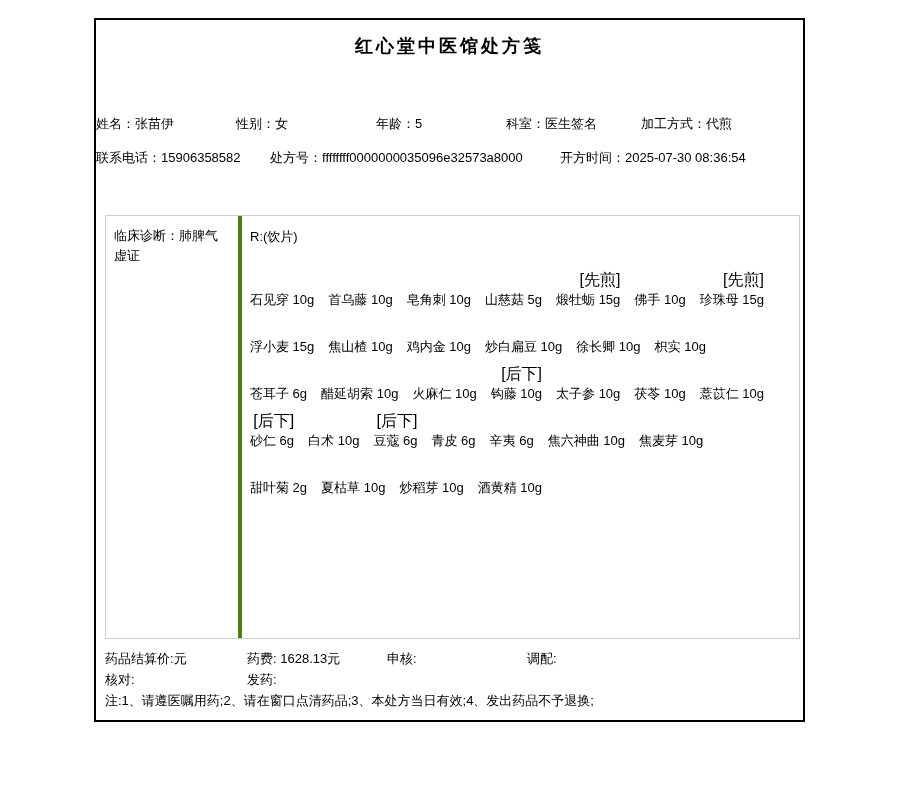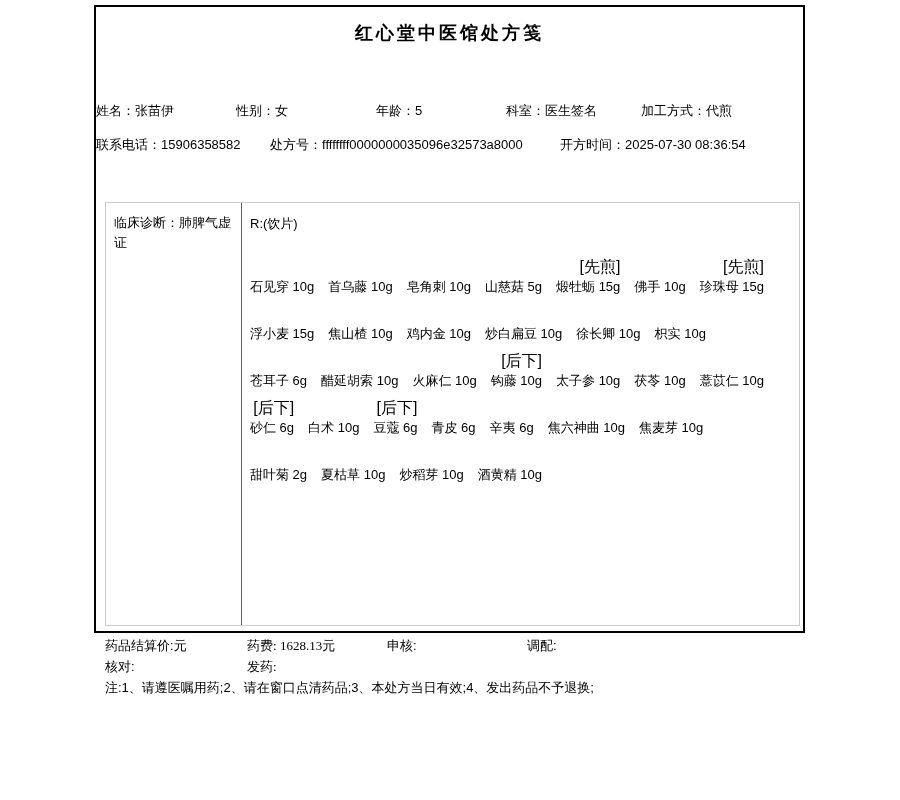--- a/index.html
+++ b/index.html
@@ -6,22 +6,22 @@
   html, body { background: #ffffff; }
   body {
     width: 900px; height: 800px;
     font-family: "Liberation Sans", "DejaVu Sans", sans-serif;
     color: #000000;
     position: relative;
     overflow: hidden;
   }
   .page { position: relative; width: 900px; height: 800px; background: #ffffff; }
   .doc-border {
-    position: absolute; left: 94px; top: 5px;
-    width: 711px; height: 628px;
+    position: absolute; left: 94px; top: 18px;
+    width: 711px; height: 704px;
     border: 2px solid #000000;
     background: #ffffff;
   }
   .title {
     position: absolute; top: 15px; left: 0; right: 0;
     text-align: center;
     font-size: 18px; font-weight: bold; letter-spacing: 3px;
     height: 22px; line-height: 22px;
   }
   .info-row { position: absolute; left: 0; right: 0; height: 18px; line-height: 18px; font-size: 13px; }
@@ -31,21 +31,21 @@
 
   .rx-table {
     position: absolute; left: 9px; top: 195px;
     width: 695px; height: 424px;
     border: 1px solid #cccccc;
     display: flex;
     background: #ffffff;
   }
   .diag-cell {
     width: 136px;
-    border-right: 1px solid #4d7c0f;
+    border-right: 4px solid #4d7c0f;
     padding: 10px 8px;
     font-size: 13px; line-height: 20px;
   }
   .rx-cell {
     flex: 1;
     position: relative;
     padding: 12px 8px;
     font-size: 13px;
   }
   .rx-header { height: 18px; line-height: 18px; margin-bottom: 24px; }
@@ -62,21 +62,21 @@
 
   .footer-row { position: absolute; left: 9px; right: 9px; height: 18px; line-height: 18px; font-size: 13px; }
   .footer-row .field { position: absolute; white-space: nowrap; }
   .f1 { top: 630px; }
   .f2 { top: 651px; }
   .footer-note { position: absolute; left: 9px; top: 672px; height: 18px; line-height: 18px; font-size: 13px; white-space: nowrap; }
 
   .pos-0 { left: 0; }   .pos-1 { left: 140px; } .pos-2 { left: 280px; }
   .pos-3 { left: 410px; } .pos-4 { left: 545px; }
   .r2-0 { left: 0; text-align: center; } .r2-1 { left: 174px; } .r2-2 { left: 464px; }
-  .fp-0 { left: 0; } .fp-1 { left: 142px; font-family: Liberation Serif, serif; } .fp-2 { left: 282px; } .fp-3 { left: 422px; }
+  .fp-0 { left: 0; } .fp-1 { left: 142px; } .fp-2 { left: 282px; } .fp-3 { left: 422px; }
 </style>
 </head>
 <body>
 
 <div class="page">
   <div class="doc-border">
 
     <div class="title">红心堂中医馆处方笺</div>
 
     <div class="info-row row1">

